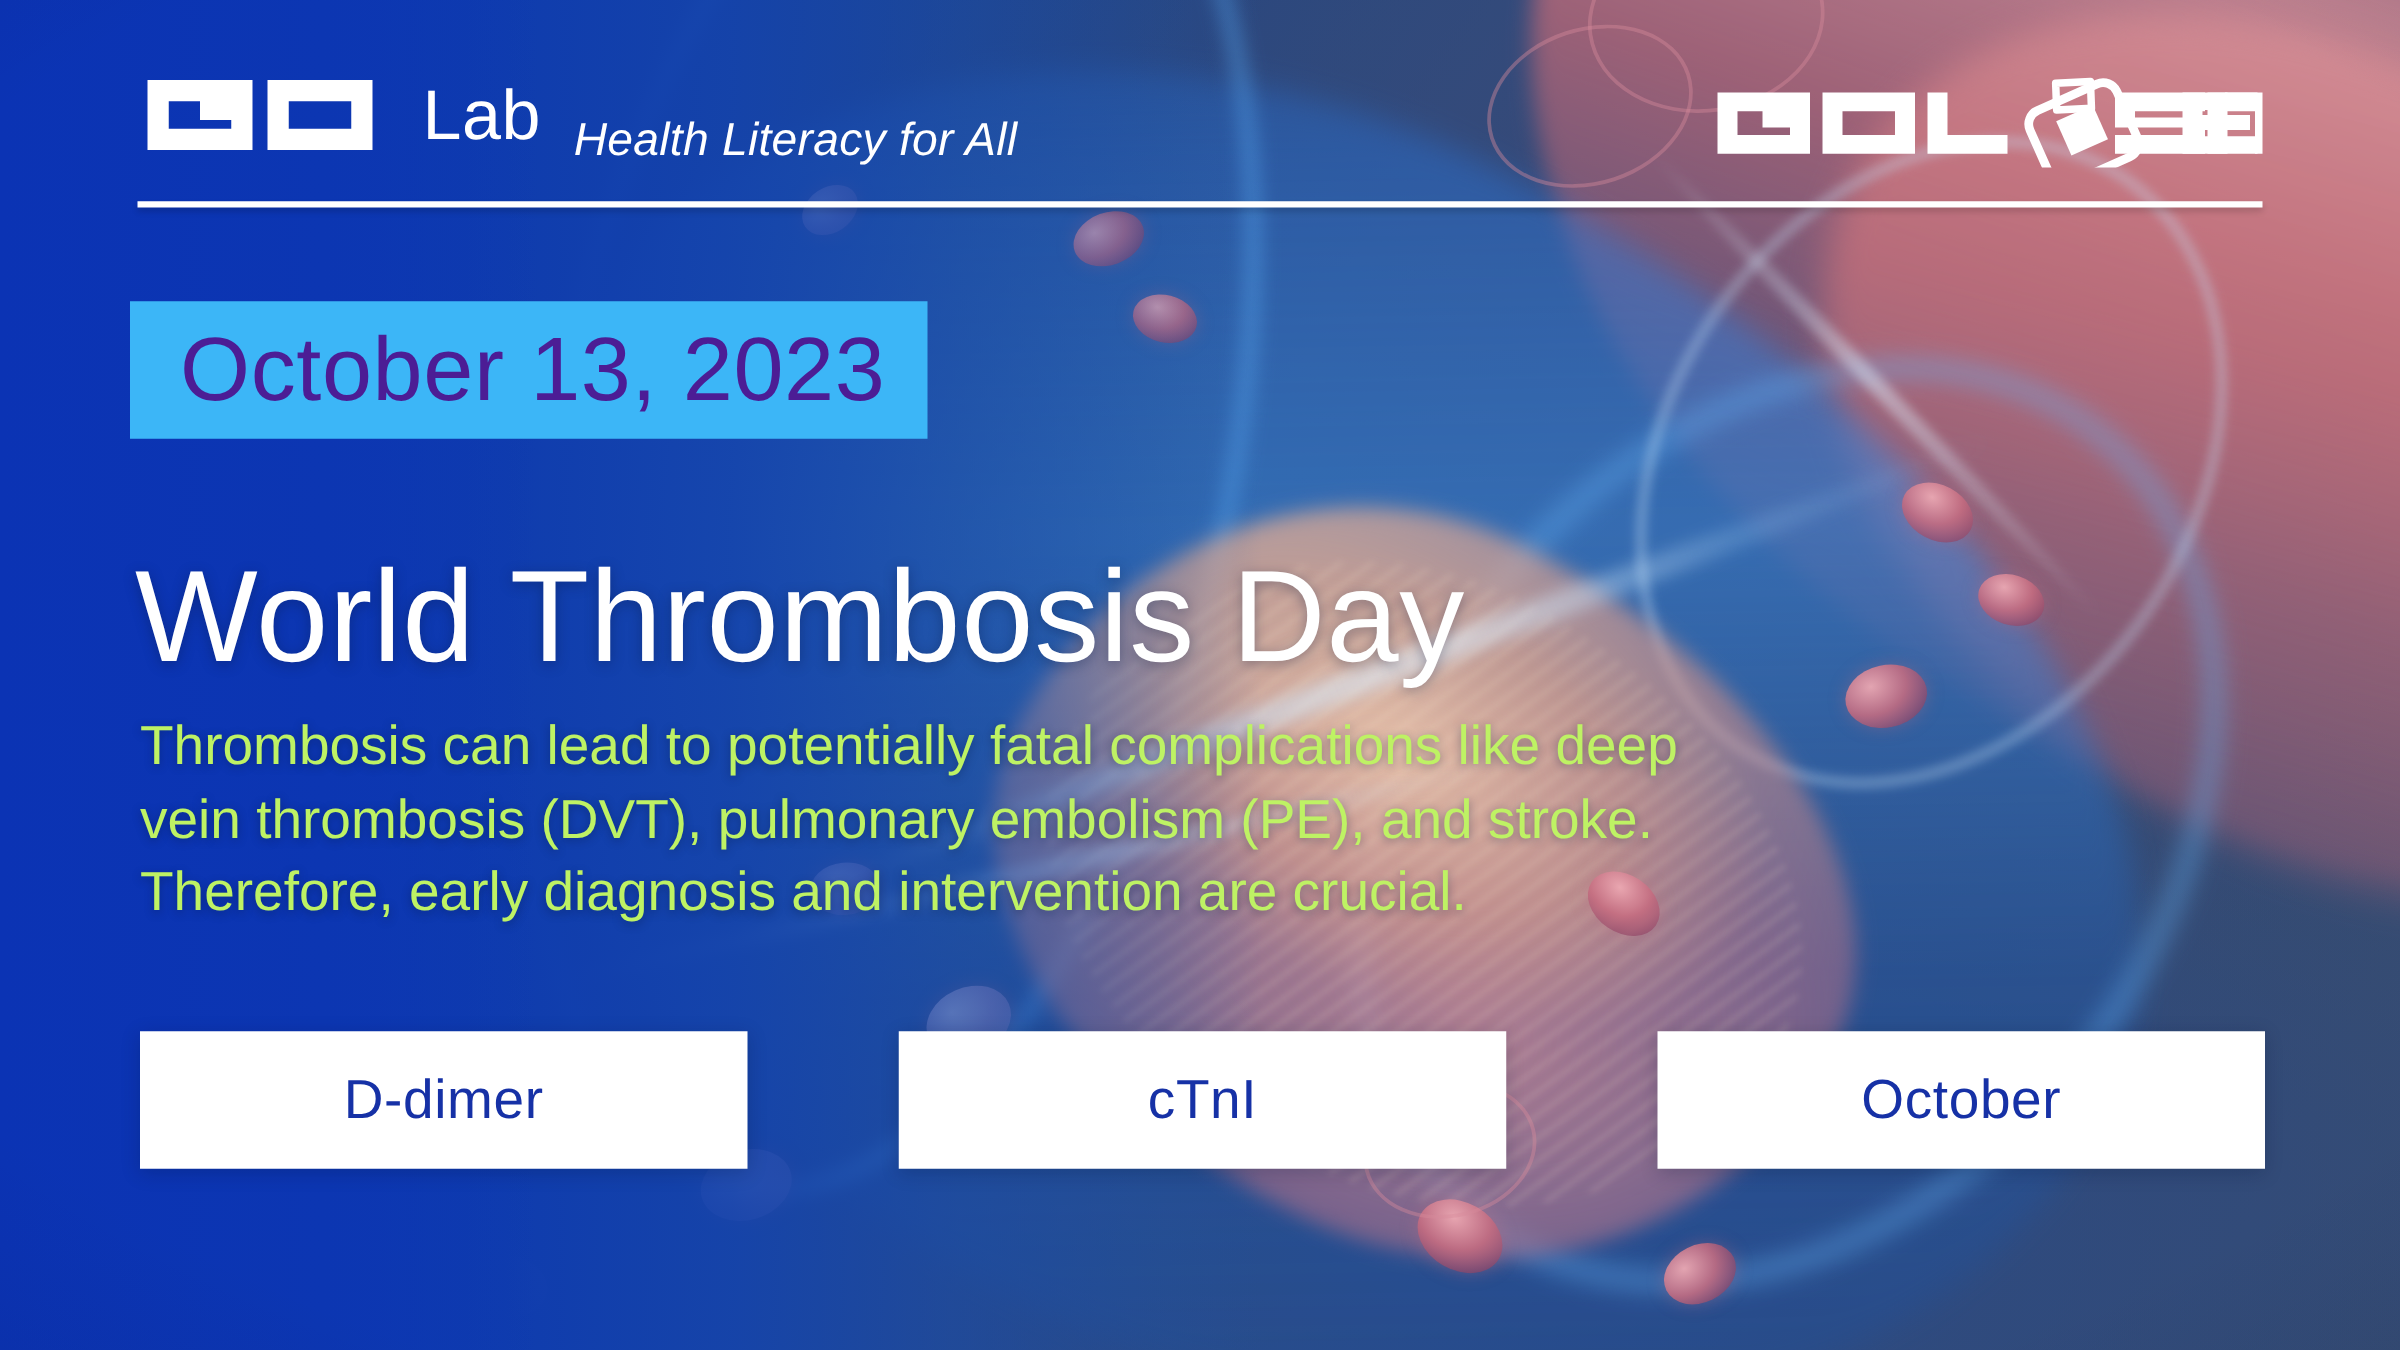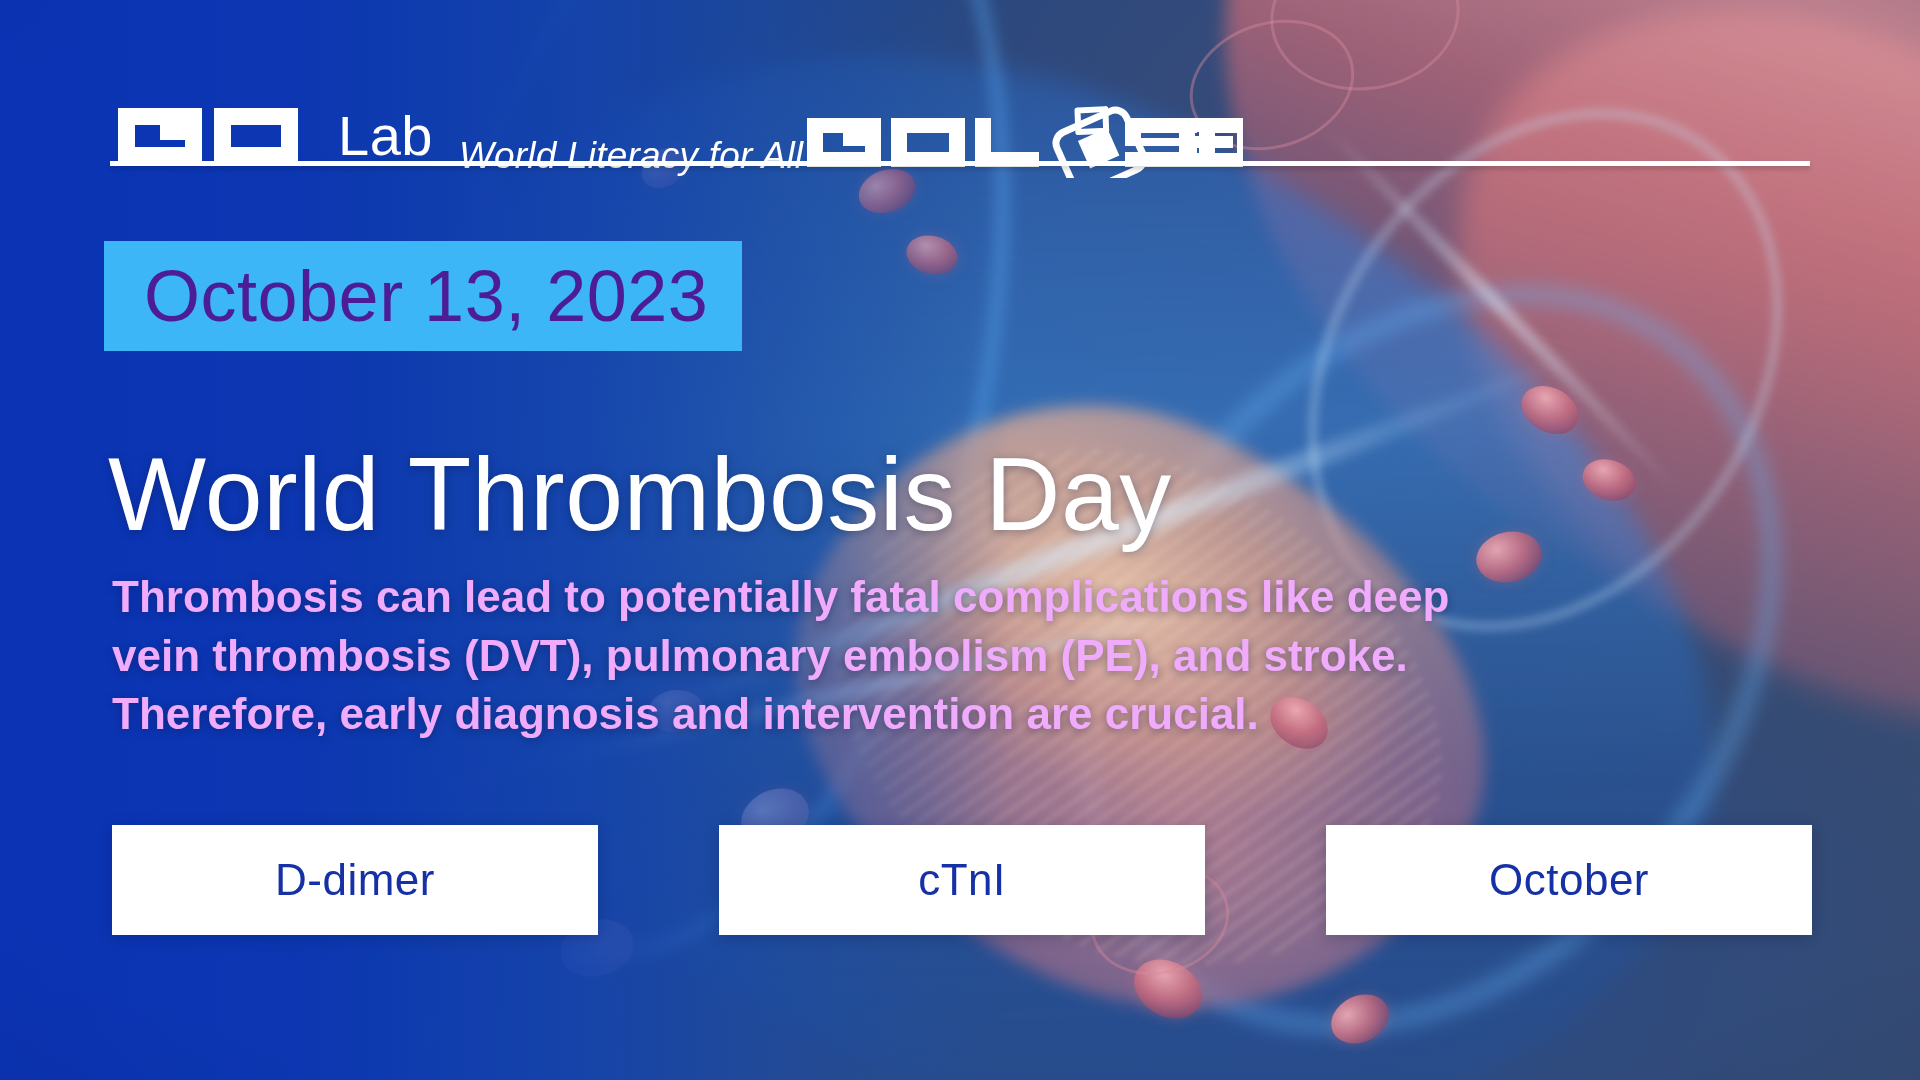--- a/index.html
+++ b/index.html
@@ -204,21 +204,21 @@
   }
 
   
   .content { position: absolute; inset: 0; }
 
   
   .header {
     position: absolute;
     left: 110px; right: 110px; top: 52px;
     height: 88px;
-    display: flex; align-items: center;  margin-top: 44px;
+    display: flex; align-items: center; justify-content: space-between;
   }
   .brand-left { display: flex; align-items: baseline; gap: 26px; white-space: nowrap; }
 
   .golab { display: flex; align-items: center; }
   .go-svg { display: block; }
   .lab-word {
     font-family: "Liberation Sans", sans-serif;
     font-weight: 400;
     font-size: 56px;
     color: #ffffff;
@@ -278,24 +278,24 @@
     text-shadow: 0 2px 10px rgba(8,22,60,0.35);
     white-space: nowrap;
   }
 
   
   .body-copy {
     position: absolute;
     left: 112px; top: 568px;
     width: 1740px;
     font-family: "Liberation Sans", sans-serif;
-    font-weight: 700;
+    font-weight: 400;
     font-size: 44px;
     line-height: 1.33;
-    color: #f0abfc;
+    color: #bef264;
     text-shadow: 0 2px 8px rgba(8,22,60,0.40);
   }
   .body-copy .line { display: block; white-space: nowrap; }
 
   
   .chips {
     position: absolute;
     left: 112px; top: 825px;
     width: 1700px;
     display: flex; justify-content: space-between;
@@ -371,21 +371,21 @@
           <span>
             <svg class="go-svg" width="218" height="64" viewBox="0 0 218 64" aria-hidden="true">
 
               <path d="M8 4 H92 V21 H25 V43 H75 V36 H50 V21 H92 V60 H8 Z" fill="#ffffff"></path>
 
               <path d="M104 4 H188 V60 H104 Z M121 21 V43 H171 V21 Z" fill="#ffffff" fill-rule="evenodd"></path>
             </svg>
           </span>
           <span class="lab-word">Lab</span>
         </div>
-        <div class="tagline">World Literacy for All</div>
+        <div class="tagline">Health Literacy for All</div>
       </div>
 
       <div class="brand-right">
         <span>
           <svg class="goldsite-svg" width="440" height="76" viewBox="0 0 440 76" aria-hidden="true">
             <g fill="#ffffff">
 
               <path d="M4 16 H78 V31 H20 V50 H62 V44 H40 V31 H78 V65 H4 Z"></path>
 
               <path d="M88 16 H162 V65 H88 Z M104 31 V50 H146 V31 Z" fill-rule="evenodd"></path>

